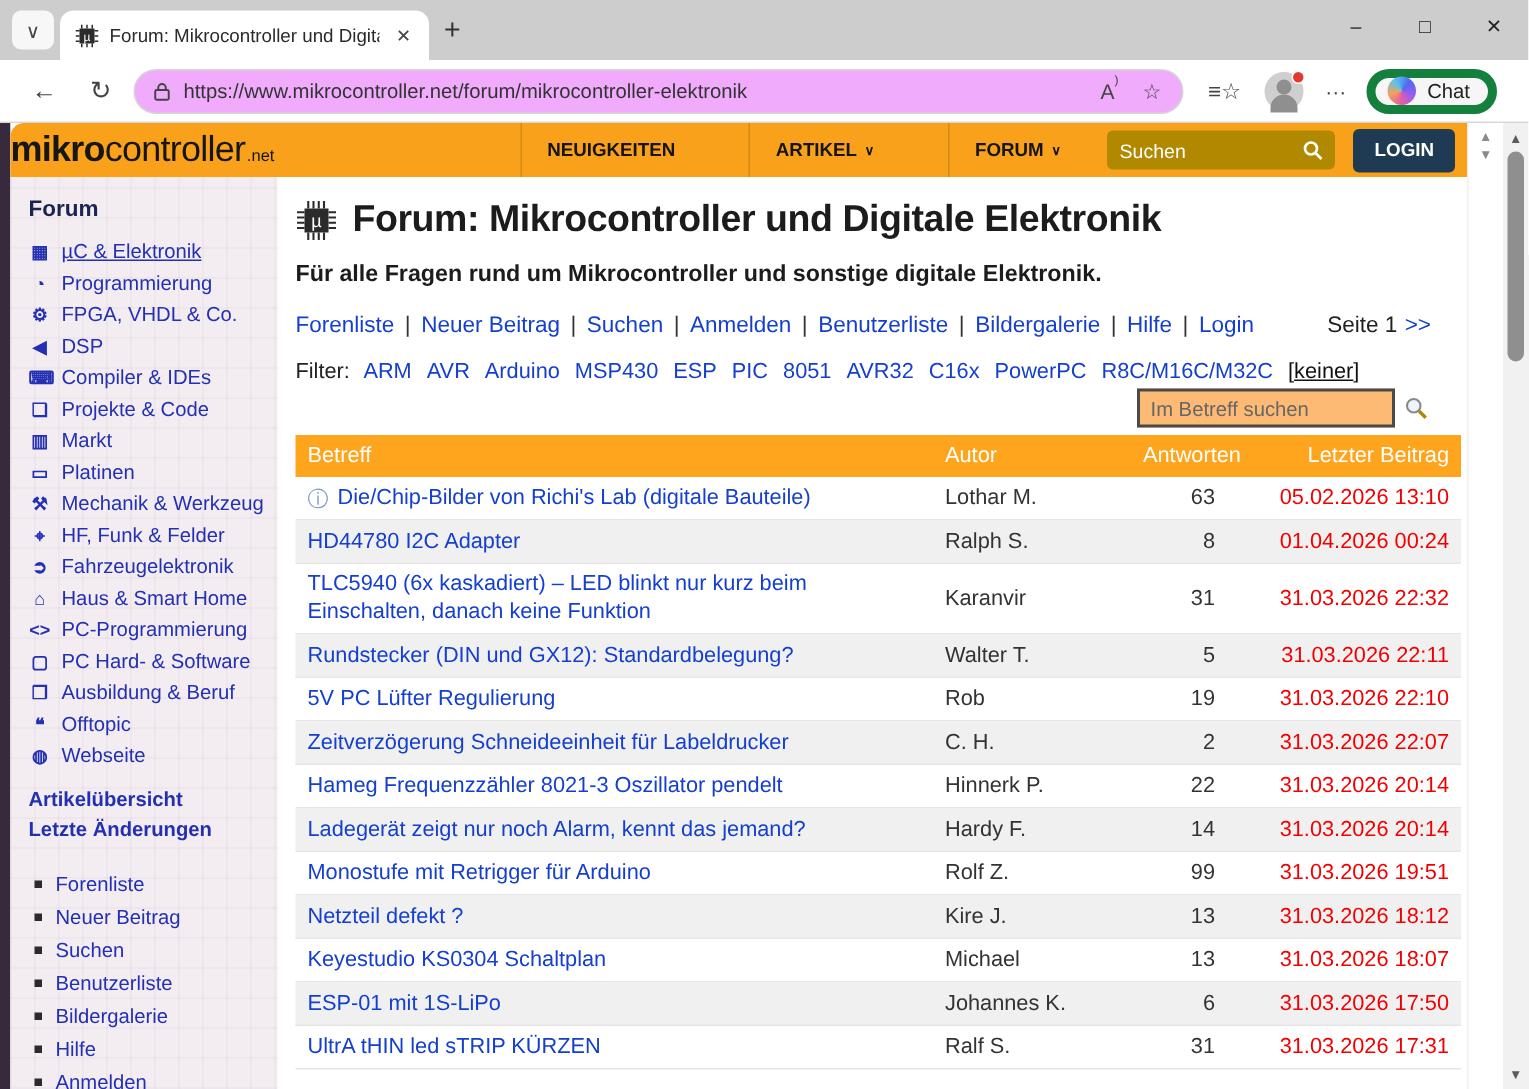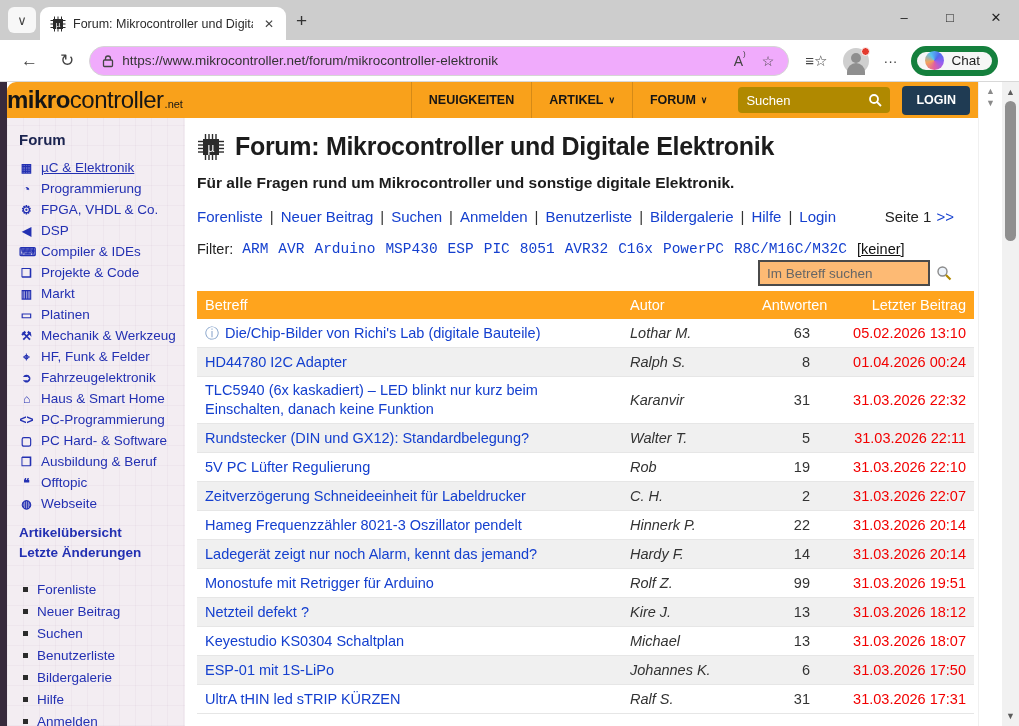--- a/index.html
+++ b/index.html
@@ -41,21 +41,21 @@
   .leftstrip { width:7px; background:#372a3c; }
   .site { flex:1; display:flex; flex-direction:column; background:#fff; min-width:0; }
 
   
   .site-header { height:36px; background:var(--c-header_orange,#f9a11b); border-radius:9px 0 0 0;
     display:flex; align-items:center; }
   .logo { display:flex; align-items:baseline; color:#161616; }
   .logo-b { font-size:24px; font-weight:700; letter-spacing:-0.5px; }
   .logo-n { font-size:24px; font-weight:400; letter-spacing:-0.5px; }
   .logo-s { font-size:11px; font-weight:400; margin-left:1px; }
-  .site-nav { margin-left:auto; display:flex; align-items:center; height:100%; }
+  .site-nav { margin-left:auto; display:flex; align-items:center; height:100%;gap:32px; }
   .site-nav-item { height:100%; display:flex; align-items:center; gap:5px; padding:0 17px; font-size:12.5px; font-weight:700;
     color:#151515; border-left:1px solid rgba(0,0,0,0.14); }
   .chev { font-size:9px; }
   .hdr-search { width:152px; height:26px; background:var(--c-header_search_gold,#b08900); border-radius:4px;
     display:flex; align-items:center; margin:0 12px 0 14px; padding:0 8px; }
   .hdr-search input { flex:1; background:transparent; border:none; outline:none; color:#fff; font-size:13px; width:90px;
     font-family:"Liberation Sans",sans-serif; }
   .hdr-search input::placeholder { color:#fff; opacity:1; }
   .login-btn { height:29px; background:var(--c-login_navy,#1f3b53); color:#fff; font-size:12.5px; font-weight:700;
     border:none; border-radius:4px; padding:0 14px; margin-right:8px; font-family:"Liberation Sans",sans-serif; }
@@ -87,40 +87,40 @@
   .navlinks { display:flex; list-style:none; }
   .navlinks li { display:flex; }
   .navlinks a { color:var(--c-link_blue,#1540cf); text-decoration:none; }
   .navlinks li:not(:last-child)::after { content:"|"; color:#333; margin:0 7px; }
   .pager { margin-left:auto; padding-right:20px; font-size:15px; color:#222; }
   .pager a { color:var(--c-link_blue,#1540cf); text-decoration:none; margin-left:5px; }
 
   .filterrow { display:flex; align-items:center; margin-top:15px; font-size:14.5px; flex-wrap:nowrap; }
   .filterrow .flabel { color:#222; margin-right:9px; }
   .filters { display:flex; list-style:none; }
-  .filters a { color:var(--c-link_blue,#1540cf); text-decoration:none; margin-right:10px;font-family:Liberation Mono, monospace; }
+  .filters a { color:var(--c-link_blue,#1540cf); text-decoration:none; margin-right:10px; }
   .fnone { color:#111; }
   .fnone u { cursor:pointer; }
 
   .searchrow { height:34px; position:relative; }
   .betreff-search { position:absolute; right:44px; top:3px; width:172px; height:26px; border:2px solid #4a4a4a;
     font-size:13.5px; padding:0 7px; color:#444; outline:none; font-family:"Liberation Sans",sans-serif; background:#fdba74; }
   .betreff-search::placeholder { color:#666; opacity:1; }
   .betreff-mag { position:absolute; right:22px; top:8px; }
 
   
   .t-head, .t-row { display:grid; grid-template-columns:1fr 132px 54px 150px; align-items:center; padding:4px 8px; }
   .t-head { background:var(--c-table_header_orange,#ffa41d); color:#fff; font-size:14.5px; min-height:28px; }
   .t-head .th-r { text-align:right; }
   .t-rows .t-row { min-height:29px; border-bottom:1px solid #e6e6e6; font-size:14.5px; }
   .t-rows .t-row:nth-child(even) { background:#f0f0f0; }
   .td-topic { display:flex; align-items:flex-start; gap:6px; padding-right:10px; }
   .td-topic a { color:var(--c-link_blue,#1540cf); text-decoration:none; line-height:19px; }
   .info-ico { color:#7d9cc6; font-size:14px; line-height:19px; }
-  .td-author { color:#333; white-space:nowrap;font-style:italic; }
+  .td-author { color:#333; white-space:nowrap; }
   .td-replies { color:#333; text-align:right; padding-right:6px; }
   .td-date { color:var(--c-date_red,#f20000); text-align:right; white-space:nowrap; }
 
   
   .inner-scrollcol { width:24px; background:#fff; position:relative; flex-shrink:0; border-left:1px solid #f0f0f0; }
   .inner-up, .inner-down { position:absolute; left:0; width:100%; text-align:center; font-size:9px; color:#8a8a8a; }
   .inner-up { top:4px; } .inner-down { top:16px; }
   .outer-scrollcol { width:17px; background:#f1f1f1; position:relative; flex-shrink:0; }
   .outer-up, .outer-down { position:absolute; left:0; width:100%; text-align:center; font-size:9px; color:#5c5c5c; }
   .outer-up { top:5px; } .outer-down { bottom:5px; }

